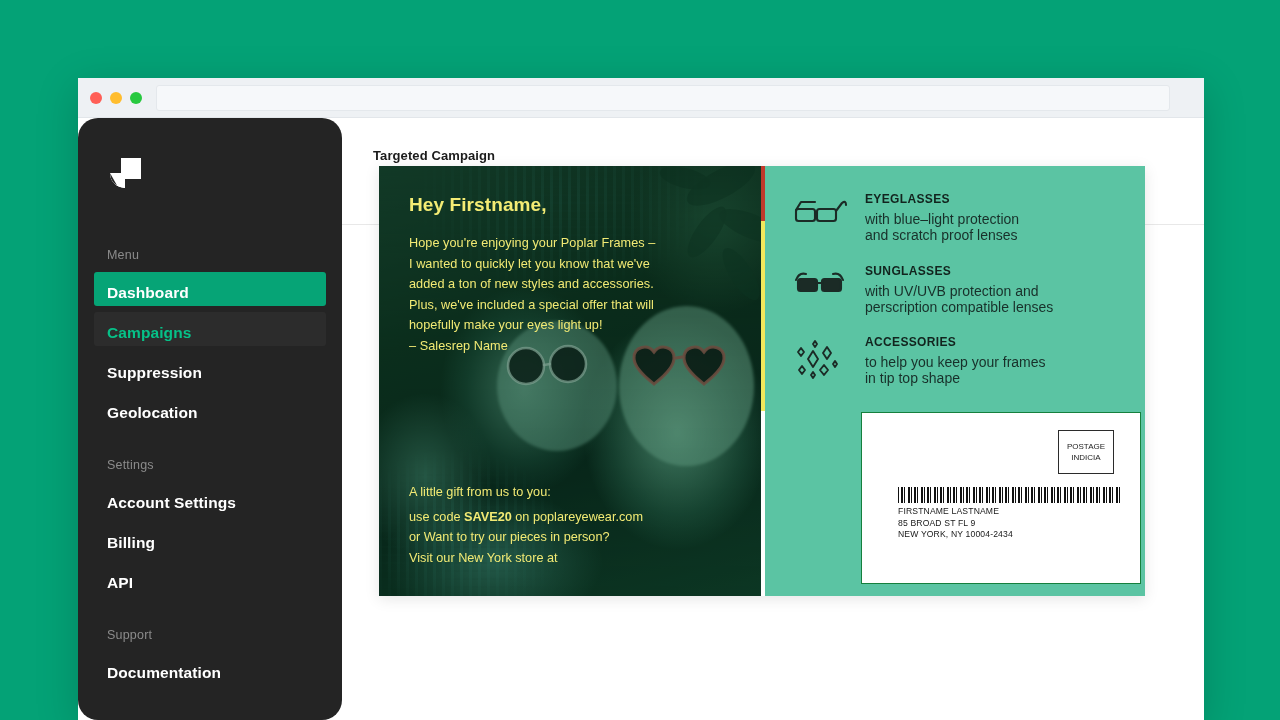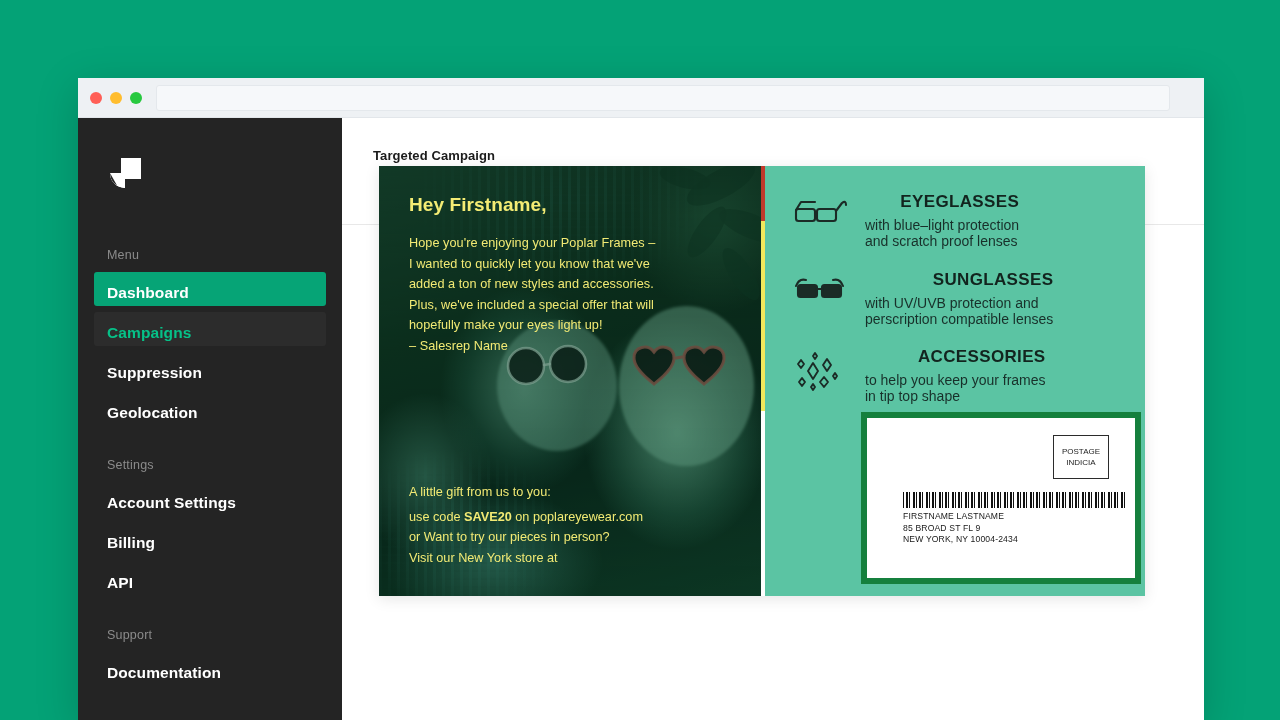--- a/index.html
+++ b/index.html
@@ -48,20 +48,21 @@
 
   .app-body { display: flex; height: 602px; }
 
   
   .sidebar {
     width: 264px;
     background: #242424;
     flex: 0 0 264px;
     padding-top: 22px;
     overflow: hidden;
+    border-radius: 20px;
   }
   .logo-wrap { padding: 18px 0 0 29px; height: 108px; }
   .logo { width: 34px; height: 38px; display: block; }
   .nav-section-label {
     color: #8b8b8b;
     font-size: 12.5px;
     letter-spacing: .2px;
     padding: 0 0 0 29px;
     margin-bottom: 10px;
   }
@@ -242,40 +243,39 @@
     margin-bottom: 20px;
   }
   .feature-icon {
     width: 62px;
     flex: 0 0 62px;
     padding-top: 4px;
   }
   .feature-icon svg { display: block; }
   .feature-text { padding-left: 10px; }
   .feature-title {
-    font-size: 17px;
+    font-size: 12px;
     font-weight: bold;
     color: #12241e;
     letter-spacing: .35px;
     margin-bottom: 5px;
-    text-align: right;
   }
   .feature-desc {
     font-size: 14px;
     line-height: 16.3px;
     color: #18302a;
     white-space: nowrap;
   }
 
   .envelope {
     position: absolute;
     left: 96px; bottom: 12px;
     width: 280px; height: 172px;
     background: #ffffff;
-    border: 6px solid #15803d;
+    border: 1px solid #15803d;
   }
   .indicia {
     position: absolute;
     right: 26px; top: 17px;
     width: 56px; height: 44px;
     border: 1px solid #2b2b2b;
     display: flex;
     flex-direction: column;
     justify-content: center;
     align-items: center;

